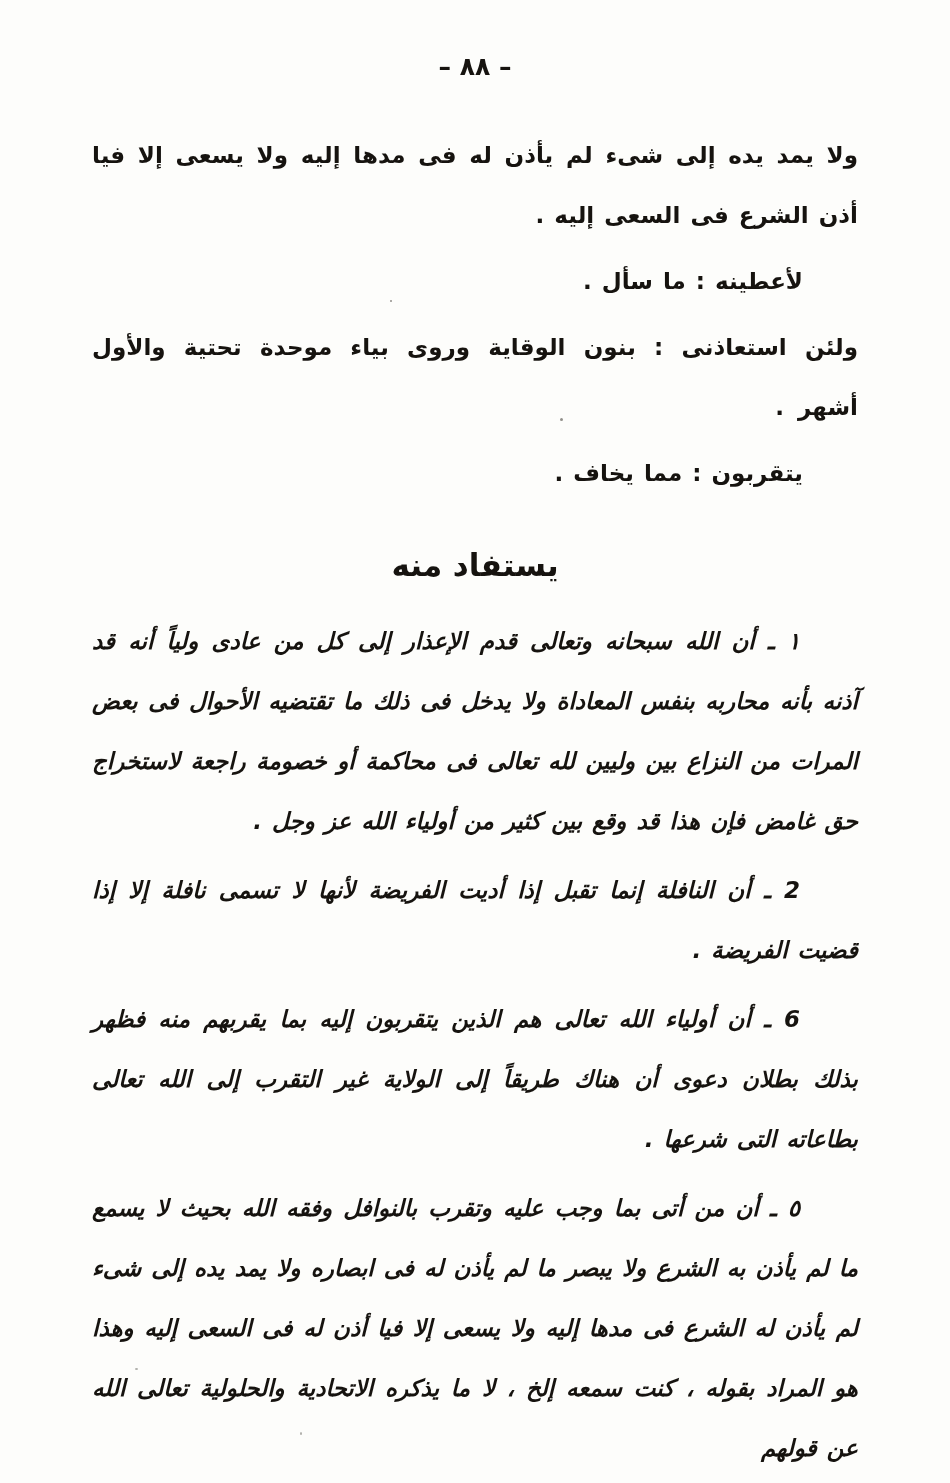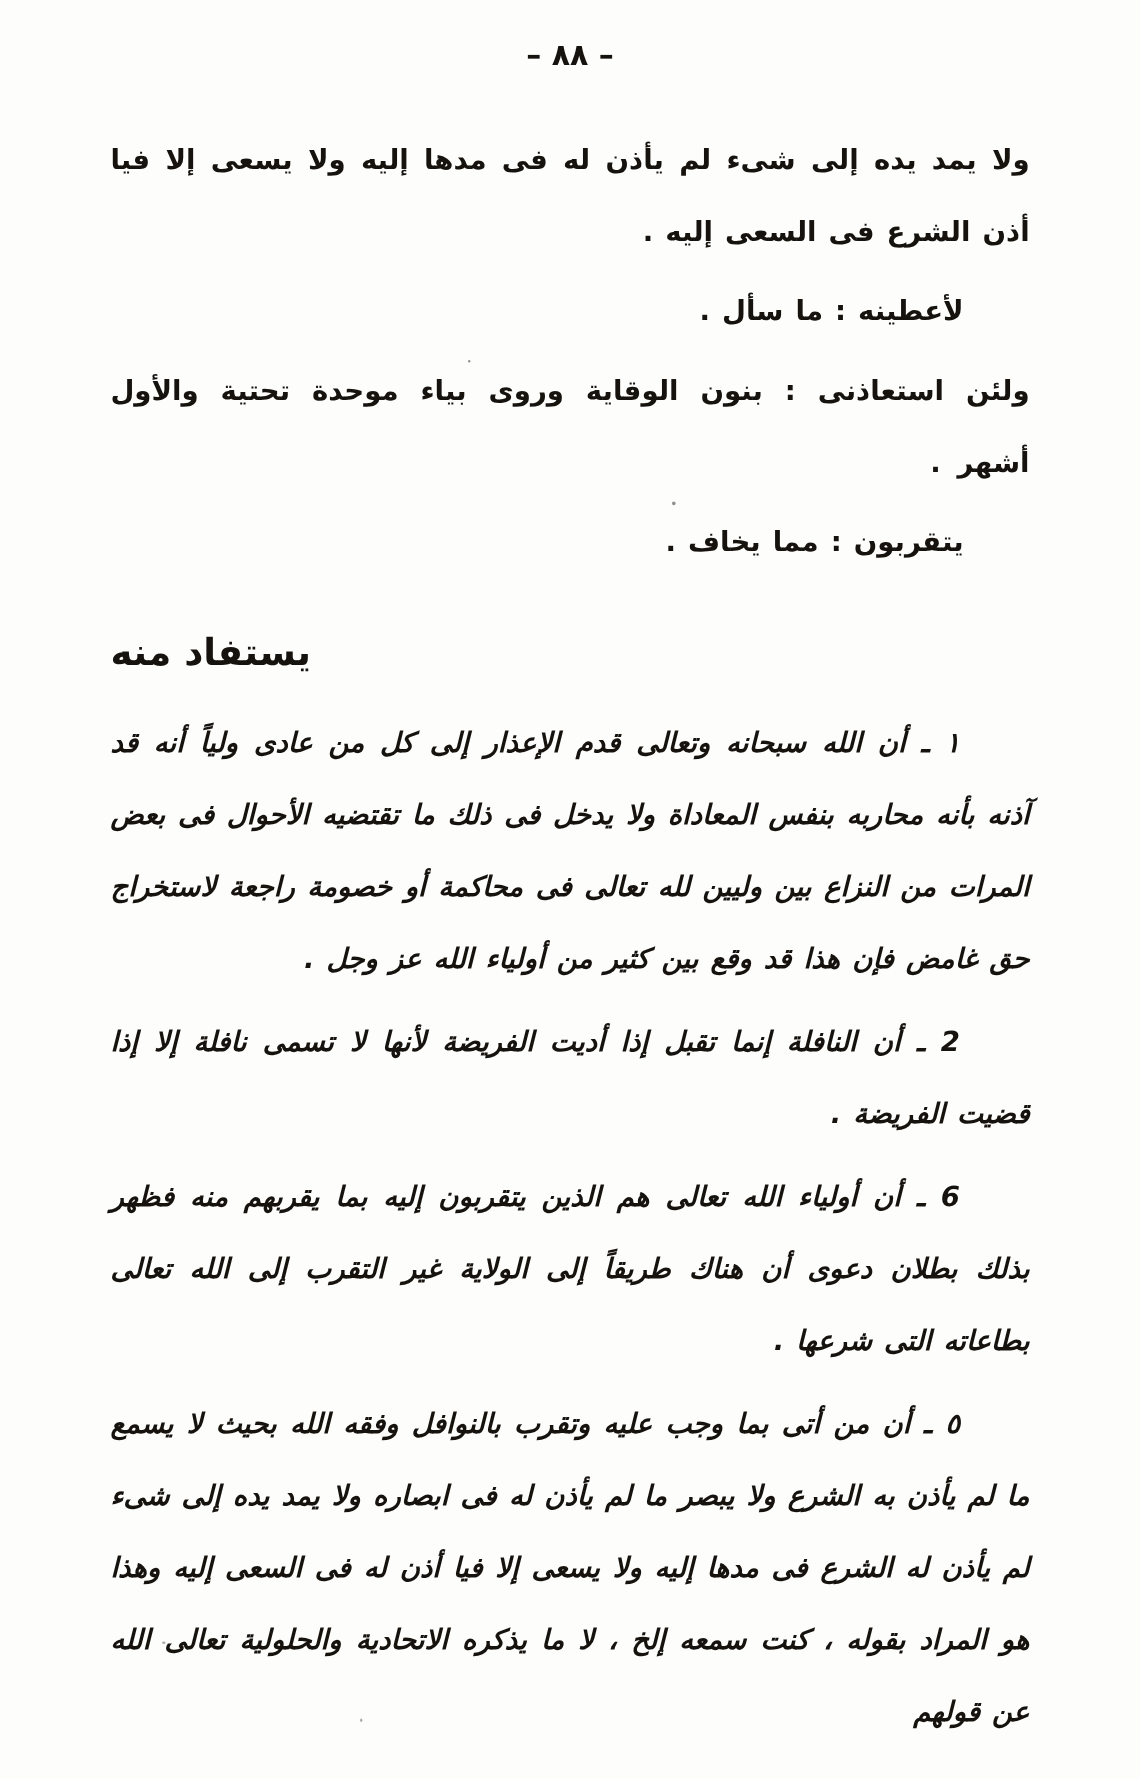--- a/index.html
+++ b/index.html
@@ -10,21 +10,21 @@
   .page {
     position: relative;
     width: 950px;
     height: 1483px;
     box-sizing: border-box;
     background: #fdfdfb;
     color: #16130f;
     direction: rtl;
     font-family: "DejaVu Sans", sans-serif;
     font-weight: 700;
-    padding: 31px 92px 0 92px;
+    padding: 52px 92px 0 92px;
     overflow: hidden;
   }
   .page-number {
     text-align: center;
     font-size: 25px;
     letter-spacing: 3px;
     margin: 0 0 44px 0;
     font-weight: 700;
   }
   .para {
@@ -34,21 +34,21 @@
     word-spacing: 2px;
     margin: 0 0 6px 0;
   }
   .para.indent {
     text-indent: 55px;
   }
   .para.spread {
     word-spacing: 6px;
   }
   .section-heading {
-    text-align: left;
+    text-align: center;
     font-size: 31px;
     font-weight: 700;
     margin: 44px 0 28px 0;
     letter-spacing: 1px;
   }
   .list .para {
     text-indent: 58px;
     margin-bottom: 9px;
     font-style: italic;
   }

